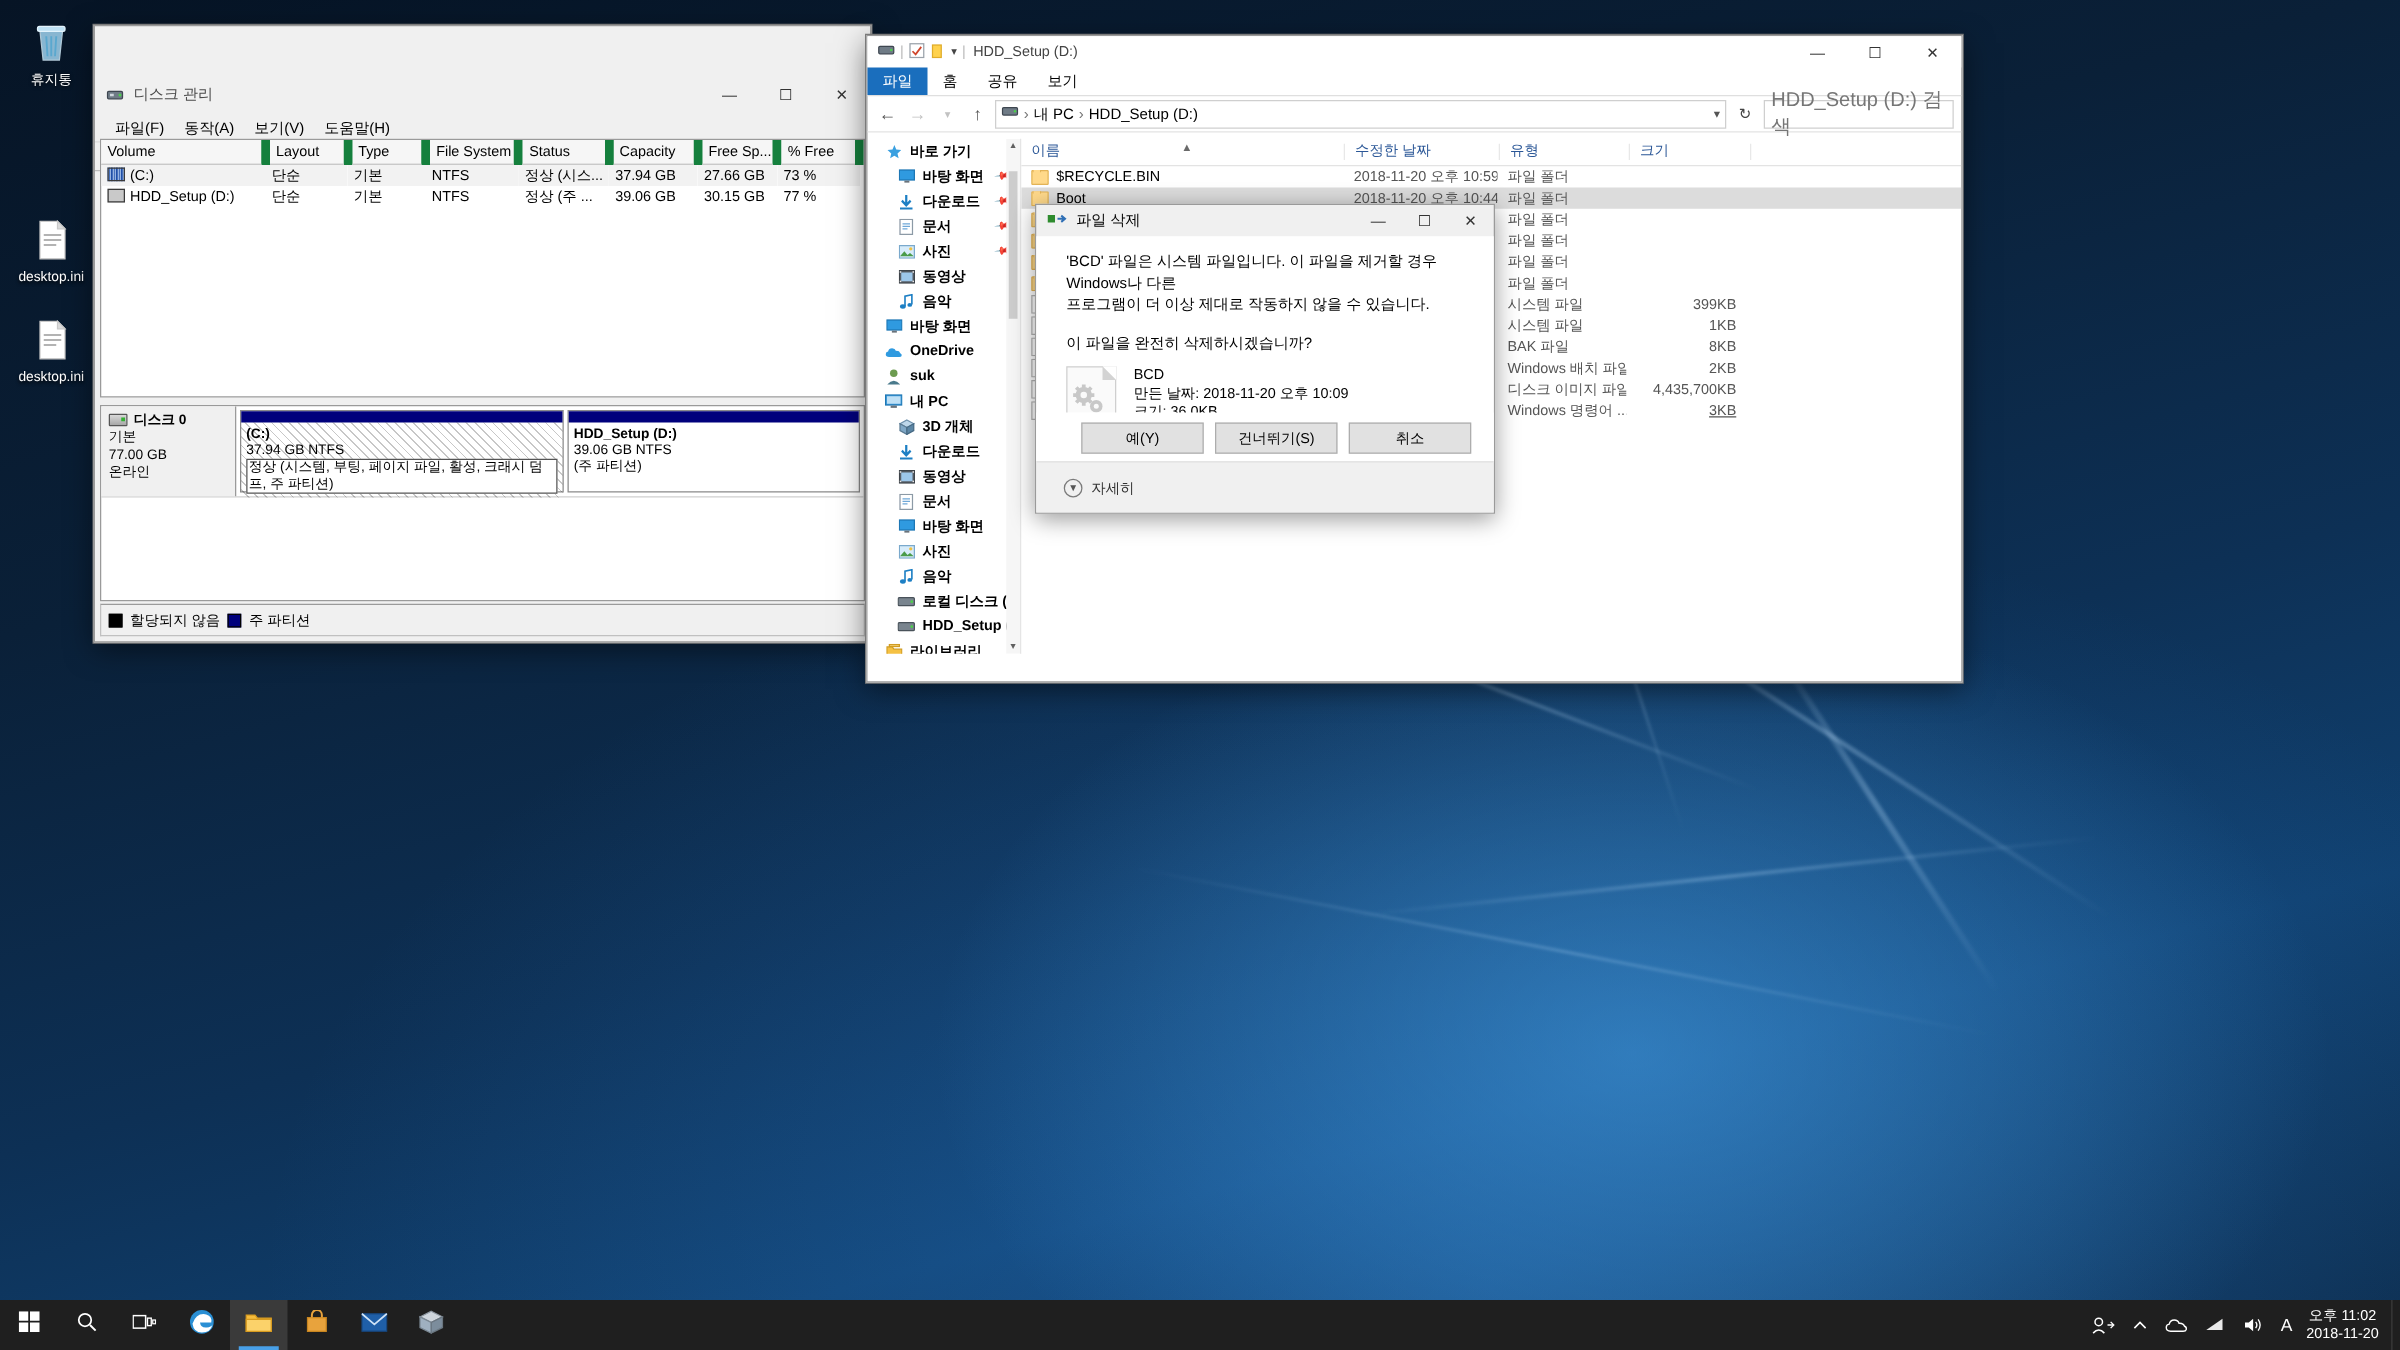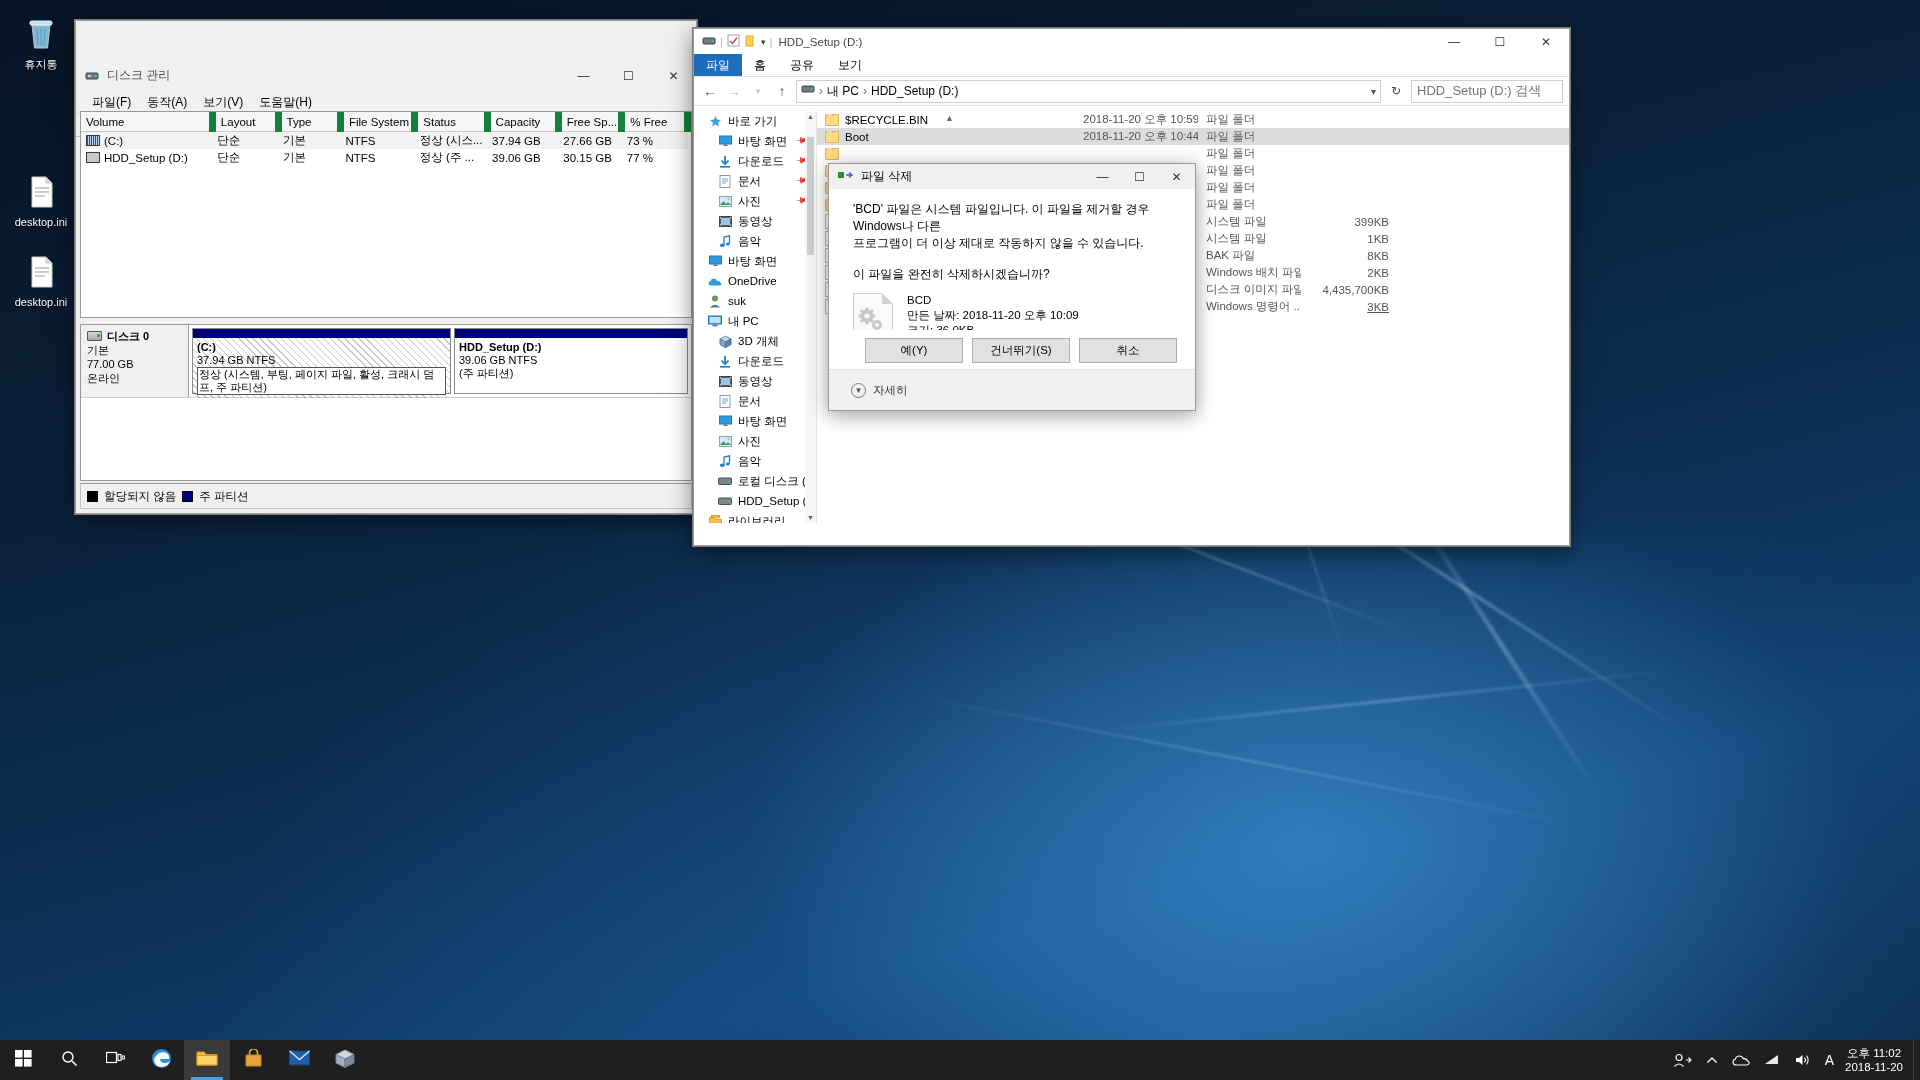--- a/index.html
+++ b/index.html
@@ -71,24 +71,24 @@
   #fe .rtab{height:22px;line-height:22px;padding:0 12px;font-size:12px;color:#000;}
   #fe .rtab.file{background:#1a6ebd;color:#fff;}
   #fe .addr{height:28px;display:flex;align-items:center;gap:4px;padding:0 6px;border-bottom:1px solid #e3e3e3;}
   .navbtn{width:20px;height:20px;display:flex;align-items:center;justify-content:center;font-size:14px;color:#555;}
   .navbtn.dis{color:#c2c2c2;}
   .crumbbox{flex:1;height:21px;border:1px solid #cfcfcf;background:#fff;display:flex;align-items:center;
     padding:0 4px;font-size:12px;color:#000;gap:4px;}
   .crumbbox .sep{color:#777;}
   .crumbbox .chev{margin-left:auto;color:#555;font-size:10px;}
   .refresh{width:22px;height:21px;display:flex;align-items:center;justify-content:center;color:#444;font-size:12px;}
-  .searchbox{width:140px;height:21px;border:1px solid #cfcfcf;display:flex;align-items:center;padding:0 5px;font-size:13px;color:#767676;}
+  .searchbox{width:140px;height:21px;border:1px solid #cfcfcf;display:flex;align-items:center;padding:0 5px;font-size:16px;color:#767676;}
   #fe .body{position:absolute;left:0;right:0;top:82px;bottom:22px;display:flex;}
   #fe .nav{width:122px;border-right:1px solid #e5e5e5;position:relative;overflow:hidden;font-size:11.5px;}
-  .ni{height:20px;display:flex;align-items:center;gap:6px;padding-left:14px;color:#000;white-space:nowrap;}
+  .ni{height:20px;display:flex;align-items:center;gap:6px;padding-left:14px;color:#000;white-space:nowrap;font-weight:bold;}
   .ni.ind{padding-left:24px;}
   .ni .pin{margin-left:auto;margin-right:6px;color:#9a9a9a;font-size:10px;}
   #fe .navsb{position:absolute;right:0;top:0;width:11px;bottom:0;background:#f6f6f6;}
   #fe .navsb .th{position:absolute;left:2px;top:26px;width:7px;height:118px;background:#cdcdcd;}
   #fe .navsb .ar{position:absolute;left:0;width:11px;height:11px;text-align:center;font-size:7px;color:#606060;line-height:11px;}
   #fe .list{flex:1;position:relative;overflow:hidden;}
   .colhdr{height:21px;display:flex;align-items:center;border-bottom:1px solid #e3e3e3;font-size:11.5px;color:#2b5797;}
   .colhdr div{padding-left:8px;border-right:1px solid #e8e8e8;height:13px;line-height:13px;overflow:hidden;white-space:nowrap;}
   .frow{height:17px;display:flex;align-items:center;font-size:11.5px;color:#000;}
   .frow.sel{background:#dcdcdc;}
@@ -629,20 +629,26 @@
           </span>
           <span>라이브러리</span>
         </div>
         <div class="navsb">
           <div class="ar" style="top:0;">▲</div>
           <div class="th"></div>
           <div class="ar" style="bottom:0;">▼</div>
         </div>
       </div>
     <div class="list">
+      <div class="colhdr">
+        <div class="cName">이름</div>
+        <div class="cDate">수정한 날짜</div>
+        <div class="cType">유형</div>
+        <div class="cSize" style="text-align:left;padding-left:8px;"><span>크기</span></div>
+      </div>
       <div id="filerows">
           <div class="frow">
             <div class="cName">
               <span class="folder"></span>
               <span>$RECYCLE.BIN</span>
             </div>
             <div class="cDate" style="color: rgb(85, 85, 85);">2018-11-20 오후 10:59</div>
             <div class="cType" style="color: rgb(85, 85, 85);">파일 폴더</div>
             <div class="cSize" style="color: rgb(85, 85, 85);"></div>
           </div>

